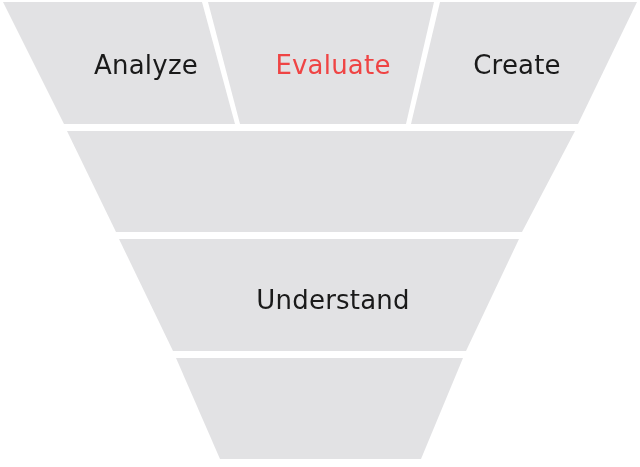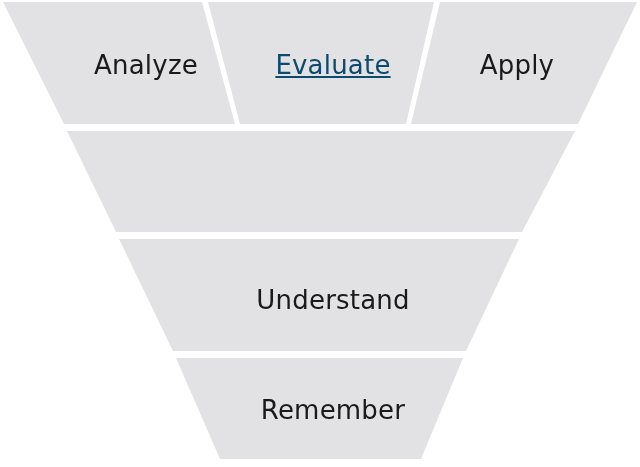--- a/index.html
+++ b/index.html
@@ -59,23 +59,22 @@
     <polygon points="208,2 434,2 406,124 240,124" fill="#e2e2e4"></polygon>
     <polygon points="440,2 637,2 578,124 411,124" fill="#e2e2e4"></polygon>
     <polygon points="67,131 575,131 522,232 116,232" fill="#e2e2e4"></polygon>
     <polygon points="119,239 519,239 466,351 173,351" fill="#e2e2e4"></polygon>
     <polygon points="176,358 463,358 421,459 220,459" fill="#e2e2e4"></polygon>
   </svg>
 
   <div class="label-layer">
     <div class="funnel-label" style="left: 134px; top: 65px; color: rgb(26, 26, 26);">Analyze</div>
 
-    <div class="funnel-label" style="left: 321px; top: 65px; color: #0c4a6e; text-decoration: underline;">Evaluate</div>
+    <div class="funnel-label" style="left: 321px; top: 65px; color: #ef4444;">Evaluate</div>
 
-    <div class="funnel-label" style="left: 505px; top: 65px; color: rgb(26, 26, 26);">Apply</div>
+    <div class="funnel-label" style="left: 505px; top: 65px; color: rgb(26, 26, 26);">Create</div>
 
 
     <div class="funnel-label" style="left: 321px; top: 300px; color: rgb(26, 26, 26); text-align: center;">Understand</div>
 
-    <div class="funnel-label" style="left: 321px; top: 410px; color: rgb(26, 26, 26);">Remember</div>
   </div>
 
 </div>
 
 </body></html>

